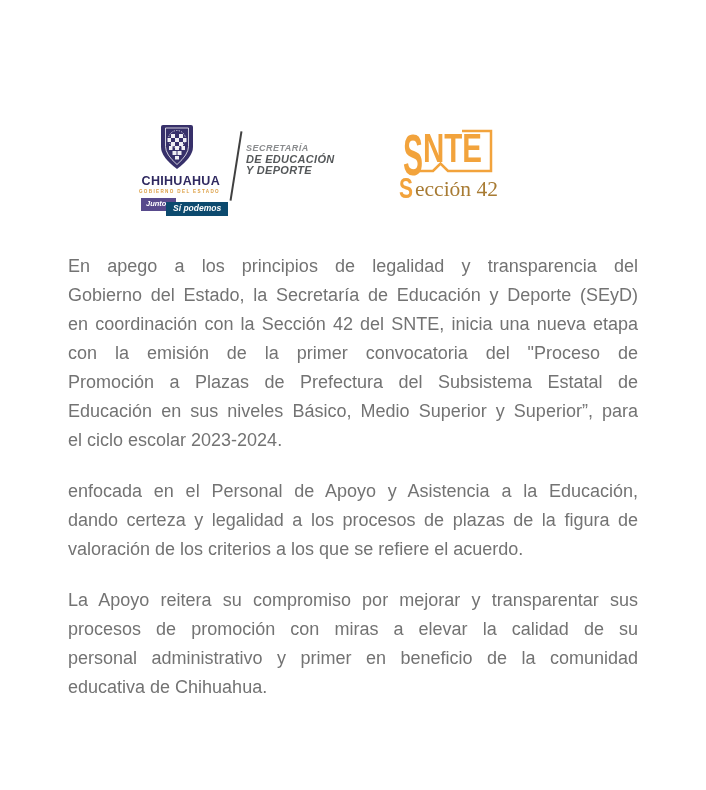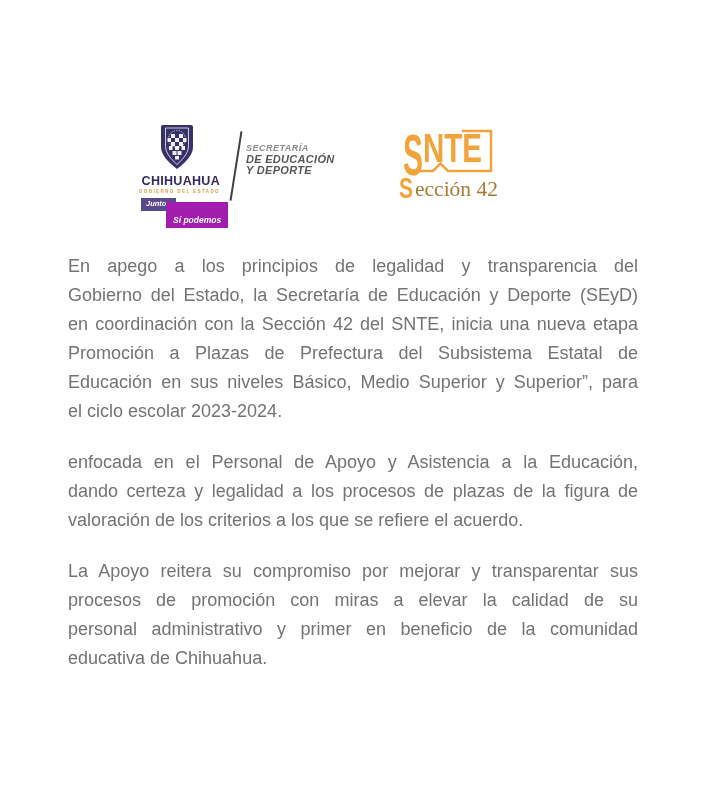--- a/index.html
+++ b/index.html
@@ -48,23 +48,23 @@
     line-height: 1;
   }
   .badge-juntos {
     left: 7px; top: 1px;
     background: #584a8c;
     font-size: 7.5px;
     padding: 2px 5px 3px;
   }
   .badge-podemos {
     left: 32px; top: 5px;
-    background: #a21caf;
+    background: #0c4a6e;
     font-size: 8.5px;
-    padding: 14px 7px 3px;
+    padding: 2px 7px 3px;
   }
 
   .divider-slash {
     position: absolute;
     left: 235px; top: 131px;
     width: 1.6px; height: 70px;
     background: #404040;
     transform: rotate(9deg);
   }
 
@@ -173,20 +173,21 @@
       <text class="snte-section-s" x="1" y="74" font-size="30" textLength="14" lengthAdjust="spacingAndGlyphs">S</text>
       <text class="snte-section-rest" x="17" y="72" font-size="21.5" textLength="83" lengthAdjust="spacingAndGlyphs">ección 42</text>
     </svg>
   </div>
 
   <main class="body-text">
     <p class="para">
       <span class="ln">En apego a los principios de legalidad y transparencia del</span>
       <span class="ln">Gobierno del Estado, la Secretaría de Educación y Deporte (SEyD)</span>
       <span class="ln">en coordinación con la Sección 42 del SNTE, inicia una nueva etapa</span>
+      <span class="ln">con la emisión de la primer convocatoria del "Proceso de</span>
       <span class="ln">Promoción a Plazas de Prefectura del Subsistema Estatal de</span>
       <span class="ln">Educación en sus niveles Básico, Medio Superior y Superior”, para</span>
       <span class="ln last">el ciclo escolar 2023-2024.</span>
     </p>
     <p class="para">
       <span class="ln">enfocada en el Personal de Apoyo y Asistencia a la Educación,</span>
       <span class="ln">dando certeza y legalidad a los procesos de plazas de la figura de</span>
       <span class="ln last">valoración de los criterios a los que se refiere el acuerdo.</span>
     </p>
     <p class="para">

